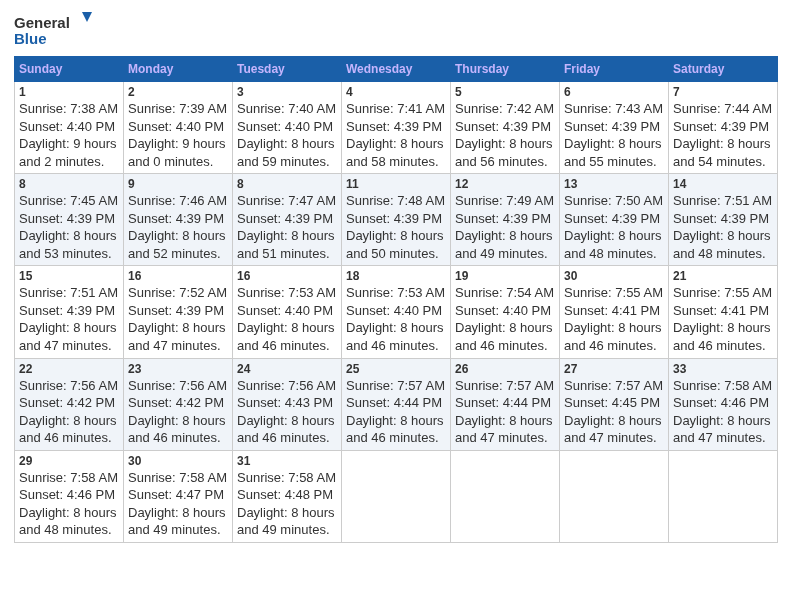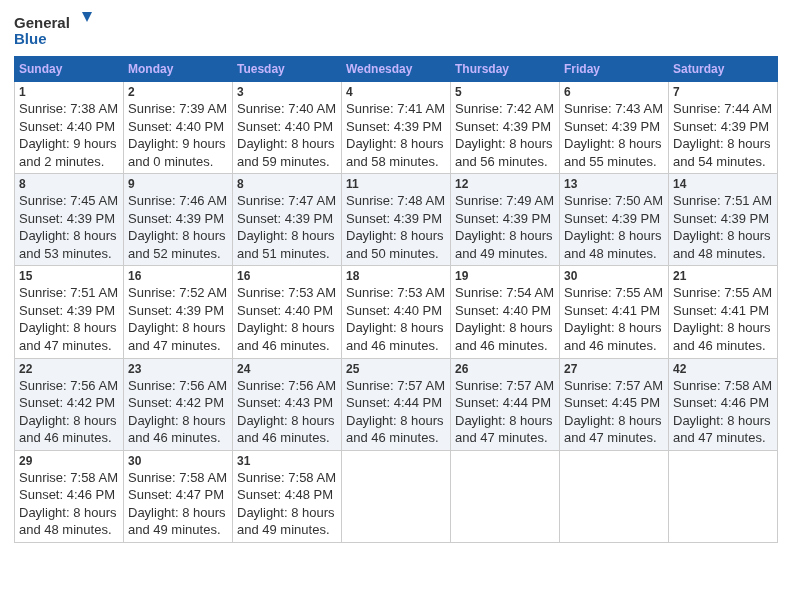--- a/index.html
+++ b/index.html
@@ -226,21 +226,21 @@
           </td>
           <td>
             <span class="day-num">26</span>
             <div class="day-info">Sunrise: 7:57 AM<br>Sunset: 4:44 PM<br>Daylight: 8 hours and 47 minutes.</div>
           </td>
           <td>
             <span class="day-num">27</span>
             <div class="day-info">Sunrise: 7:57 AM<br>Sunset: 4:45 PM<br>Daylight: 8 hours and 47 minutes.</div>
           </td>
           <td>
-            <span class="day-num">42</span>
+            <span class="day-num">33</span>
             <div class="day-info">Sunrise: 7:58 AM<br>Sunset: 4:46 PM<br>Daylight: 8 hours and 47 minutes.</div>
           </td>
         </tr>
         <tr>
           <td>
             <span class="day-num">29</span>
             <div class="day-info">Sunrise: 7:58 AM<br>Sunset: 4:46 PM<br>Daylight: 8 hours and 48 minutes.</div>
           </td>
           <td>
             <span class="day-num">30</span>

